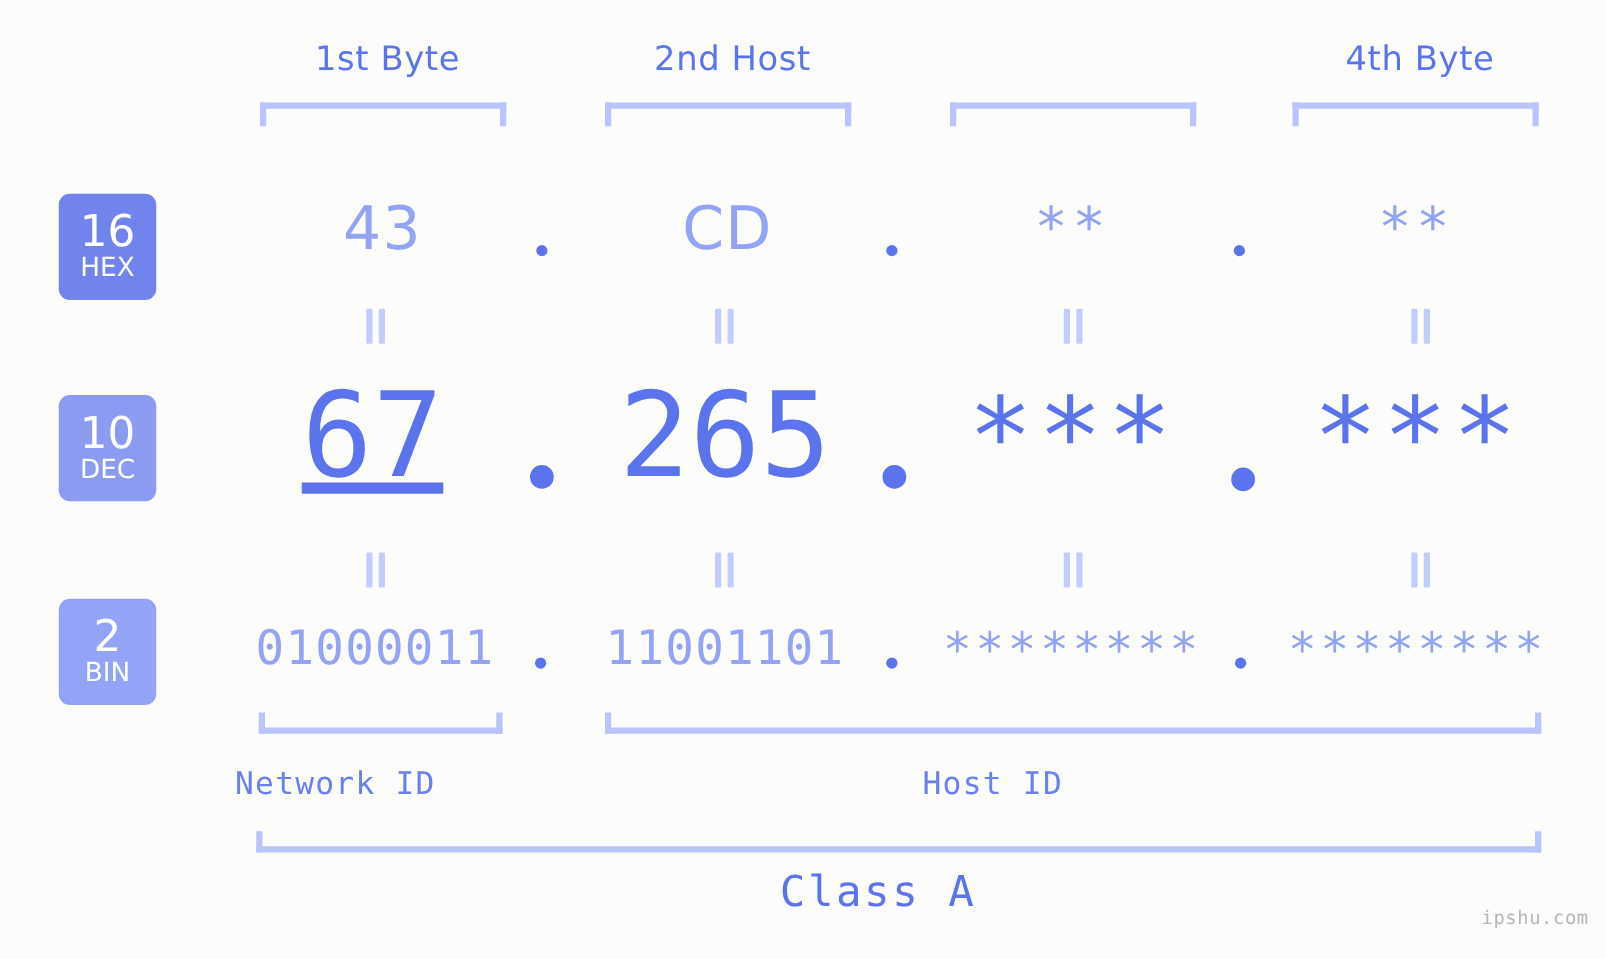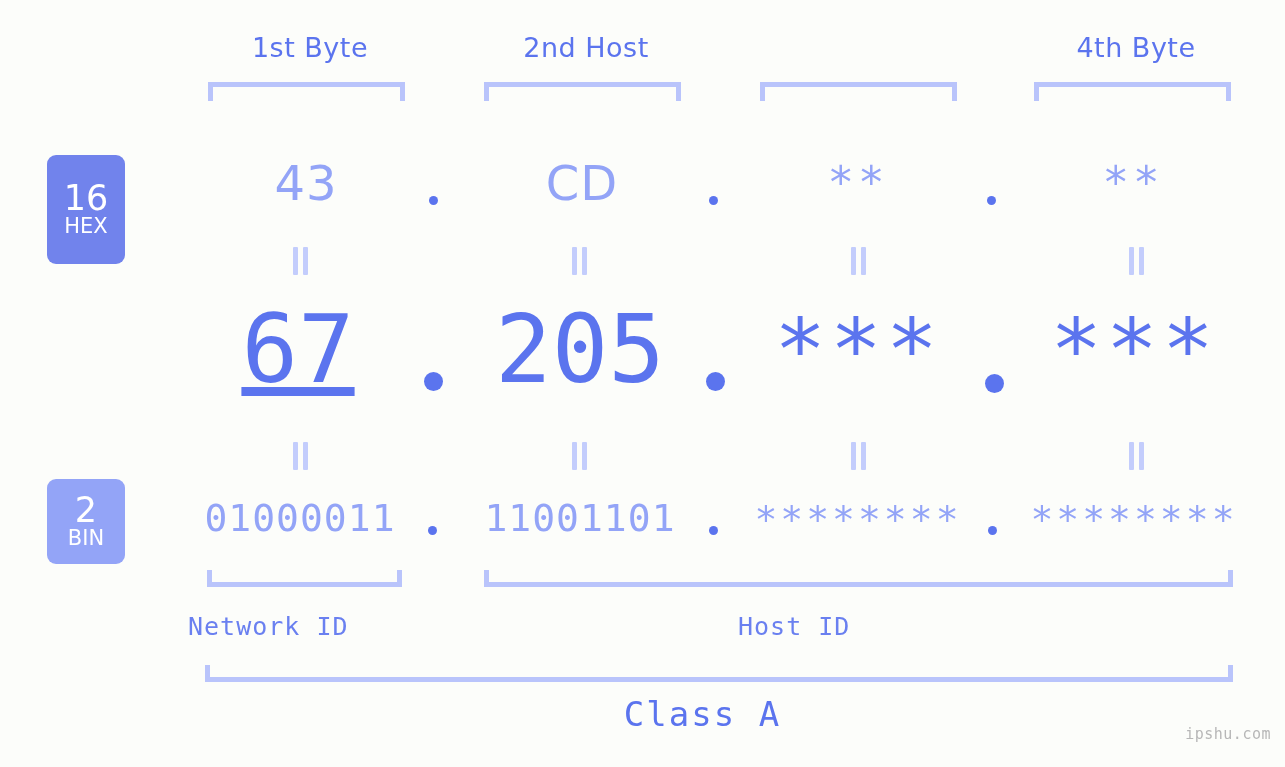--- a/index.html
+++ b/index.html
@@ -68,21 +68,21 @@
     font-size: 35px;
     line-height: 34px;
     font-weight: 400;
   }
   .badge .nm {
     font-family: "DejaVu Sans", sans-serif;
     font-size: 21px;
     line-height: 23px;
     font-weight: 400;
   }
-  #badge-hex { top: 155px; height: 109px; background: #7183ec; }
+  #badge-hex { top: 155px; height: 85px; background: #7183ec; }
   #badge-dec { top: 316px; height: 85px; background: #8b9bf2; }
   #badge-bin { top: 479px; height: 85px; background: #93a4f7; }
 
   
   .val {
     position: absolute;
     text-align: center;
     white-space: nowrap;
     font-family: "DejaVu Sans Mono", monospace;
   }
@@ -192,20 +192,24 @@
 
   <div class="bracket-down" style="left:208px; top:82px; width:197px;"></div>
   <div class="bracket-down" style="left:484px; top:82px; width:197px;"></div>
   <div class="bracket-down" style="left:760px; top:82px; width:197px;"></div>
   <div class="bracket-down" style="left:1034px;top:82px; width:197px;"></div>
 
   <div class="badge" id="badge-hex">
     <div class="num">16</div>
     <div class="nm">HEX</div>
   </div>
+  <div class="badge" id="badge-dec">
+    <div class="num">10</div>
+    <div class="nm">DEC</div>
+  </div>
   <div class="badge" id="badge-bin">
     <div class="num">2</div>
     <div class="nm">BIN</div>
   </div>
 
   <div class="row-hex">
     <div class="val" style="left:186px; top:155px; width:240px;">43</div>
     <div class="val" style="left:462px; top:155px; width:240px;">CD</div>
     <div class="val stars" style="left:738px; top:157px; width:240px;">**</div>
     <div class="val stars" style="left:1013px;top:157px; width:240px;">**</div>
@@ -227,21 +231,21 @@
       <span class="a"></span>
       <span class="b"></span>
     </div>
   <div class="eq" style="left:1129px;top:247px;">
       <span class="a"></span>
       <span class="b"></span>
     </div>
 
   <div class="row-dec">
     <div class="val" style="left:178px; top:295px; width:240px;text-decoration:underline;">67</div>
-    <div class="val" style="left:460px; top:295px; width:240px;">205</div>
+    <div class="val" style="left:460px; top:295px; width:240px;">265</div>
     <div class="val stars" style="left:738px; top:300px; width:240px;">***</div>
     <div class="val stars" style="left:1014px;top:300px; width:240px;">***</div>
 
     <div class="dot big" style="left:424px; top:372px;"></div>
     <div class="dot big" style="left:706px; top:372px;"></div>
     <div class="dot big" style="left:985px; top:374px;"></div>
   </div>
 
   <div class="eq" style="left:293px; top:442px;">
       <span class="a"></span>

